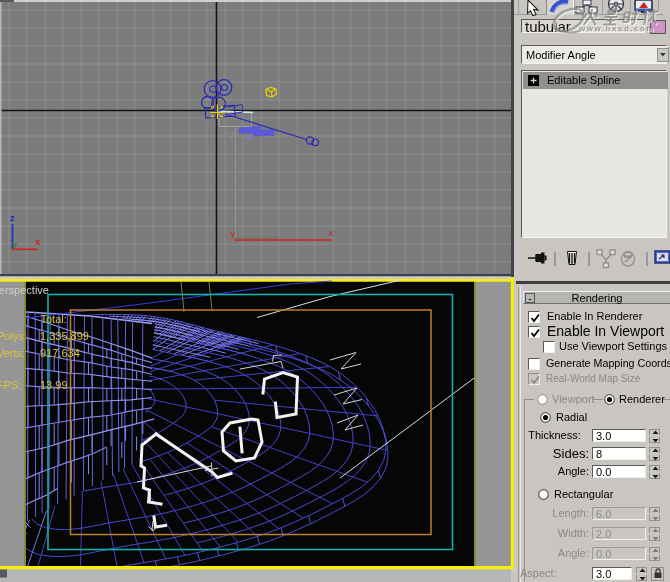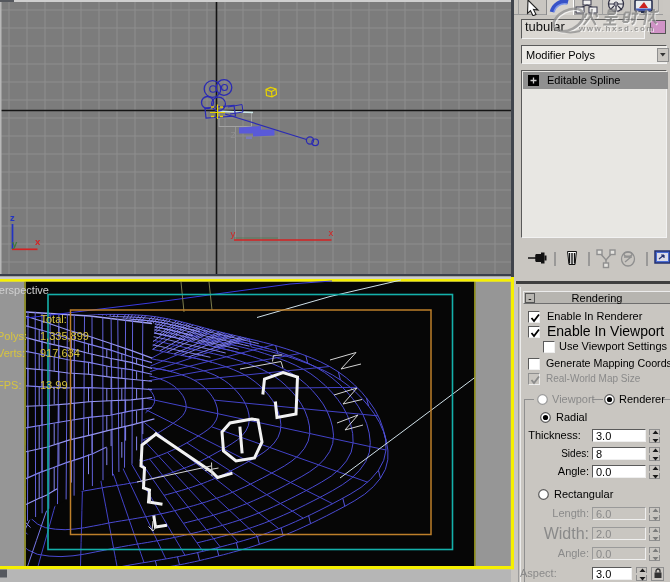--- a/index.html
+++ b/index.html
@@ -390,23 +390,23 @@
 <circle cx="102" cy="4" r="7.5" fill="#e8e8e8" stroke="#333346" stroke-width="1.3"></circle>
 <circle cx="102" cy="4" r="2" fill="#fff" stroke="#333346" stroke-width="1"></circle>
 <path d="M102,6 L102,11.5 M100,6 L96,10 M104,6 L108,10 M95,4 L109,4" stroke="#333346" stroke-width="1.2"></path>
 <rect x="121" y="0" width="17" height="11" rx="1.5" fill="#e8ecf0" stroke="#283050" stroke-width="1.6"></rect>
 <path d="M125,8 L130,2 L134,8 Z" fill="#cc2222"></path>
 <rect x="122" y="8.5" width="15" height="2" fill="#3a55c0"></rect>
 <path d="M127,11 h6 v2 h-6 Z" fill="#283050"></path>
 <rect x="149" y="0" width="7" height="15" fill="#cac7c2"></rect>
 <path d="M14,0 L24,10 L19.5,9.5 L22,14.5 L19,15.8 L16.5,10.7 L13.5,13.5 Z" fill="#fff" stroke="#222" stroke-width="1.1"></path>
 </svg>
-<div style="position:absolute;left:521px;top:19px;width:124px;height:20px;background:#dbd8d3;border-top:1.5px solid #5a5a5a;border-left:1.5px solid #5a5a5a;border-bottom:1px solid #f2f2f2;border-right:1px solid #f2f2f2;font-size:13px;line-height:14px;color:#111;padding-left:3px">tubular</div>
+<div style="position:absolute;left:521px;top:19px;width:124px;height:14px;background:#dbd8d3;border-top:1.5px solid #5a5a5a;border-left:1.5px solid #5a5a5a;border-bottom:1px solid #f2f2f2;border-right:1px solid #f2f2f2;font-size:15px;line-height:14px;color:#111;padding-left:3px">tubular</div>
 <div style="position:absolute;left:650px;top:20px;width:16px;height:14px;background:#d093c6;border:1px solid #555"></div>
-<div style="position:absolute;left:521px;top:45px;width:146px;height:19px;background:#edebe7;border-top:1.5px solid #5a5a5a;border-left:1.5px solid #5a5a5a;border-bottom:1px solid #f2f2f2;border-right:1px solid #f2f2f2;font-size:11px;line-height:19px;color:#000;padding-left:4px">Modifier Polys</div>
+<div style="position:absolute;left:521px;top:45px;width:146px;height:19px;background:#edebe7;border-top:1.5px solid #5a5a5a;border-left:1.5px solid #5a5a5a;border-bottom:1px solid #f2f2f2;border-right:1px solid #f2f2f2;font-size:11px;line-height:19px;color:#000;padding-left:4px">Modifier Angle</div>
 <div style="position:absolute;left:657px;top:48px;width:12px;height:14px;background:#cac7c2;border:1px solid #8f8f8f"></div>
 <svg style="position:absolute;left:658px;top:51px" width="10" height="8">
     <path d="M2,2 L4.8,5.5 L7.6,2 Z" fill="#333"></path>
   </svg>
 <div style="position:absolute;left:521px;top:70px;width:146px;height:168px;background:#e8e7e3;border-top:1.5px solid #5a5a5a;border-left:1.5px solid #5a5a5a;border-bottom:1px solid #f2f2f2;border-right:1px solid #f2f2f2"></div>
 <div style="position:absolute;left:522.5px;top:72px;width:145px;height:16.5px;background:#909090"></div>
 <div style="position:absolute;left:528px;top:74.5px;width:11px;height:11px;background:#000"></div>
 <svg style="position:absolute;left:528px;top:74.5px" width="11" height="11">
     <path d="M2.5,5.5 H8.5 M5.5,2.5 V8.5" stroke="#cfcfcf" stroke-width="1.3"></path>
   </svg>
@@ -492,21 +492,21 @@
 <div style="position:absolute;left:520px;top:429px;width:69px;font-size:11px;line-height:13px;color:#000;text-align:center;white-space:nowrap">Thickness:</div>
 <div style="position:absolute;left:592px;top:428.5px;width:54px;height:13px;background:#ffffff;border-top:1px solid #5a5a5a;border-left:1px solid #5a5a5a;border-bottom:1px solid #efefef;border-right:1px solid #efefef;font-size:11px;line-height:13px;color:#000;padding-left:3px">3.0</div>
 <div style="position:absolute;left:649px;top:428.5px;width:13px;height:15px">
     <div style="position:absolute;left:0;top:0;width:11px;height:6px;background:#cac7c2;border:1px solid #8f8f8f;border-bottom:none"></div>
     <div style="position:absolute;left:0;top:8px;width:11px;height:6px;background:#cac7c2;border:1px solid #8f8f8f;border-top:none"></div>
     <svg width="13" height="15" style="position:absolute;left:0;top:0">
       <path d="M3.5,5 L6.5,1.5 L9.5,5 Z" fill="#1a1a1a"></path>
       <path d="M3.5,10 L6.5,13.5 L9.5,10 Z" fill="#1a1a1a"></path>
     </svg>
   </div>
-<div style="position:absolute;left:520px;top:447px;width:69px;font-size:10px;line-height:13px;color:#000;text-align:right;white-space:nowrap">Sides:</div>
+<div style="position:absolute;left:520px;top:447px;width:69px;font-size:13px;line-height:13px;color:#000;text-align:right;white-space:nowrap">Sides:</div>
 <div style="position:absolute;left:592px;top:446.5px;width:54px;height:13px;background:#ffffff;border-top:1px solid #5a5a5a;border-left:1px solid #5a5a5a;border-bottom:1px solid #efefef;border-right:1px solid #efefef;font-size:11px;line-height:13px;color:#000;padding-left:3px">8</div>
 <div style="position:absolute;left:649px;top:446.5px;width:13px;height:15px">
     <div style="position:absolute;left:0;top:0;width:11px;height:6px;background:#cac7c2;border:1px solid #8f8f8f;border-bottom:none"></div>
     <div style="position:absolute;left:0;top:8px;width:11px;height:6px;background:#cac7c2;border:1px solid #8f8f8f;border-top:none"></div>
     <svg width="13" height="15" style="position:absolute;left:0;top:0">
       <path d="M3.5,5 L6.5,1.5 L9.5,5 Z" fill="#1a1a1a"></path>
       <path d="M3.5,10 L6.5,13.5 L9.5,10 Z" fill="#1a1a1a"></path>
     </svg>
   </div>
 <div style="position:absolute;left:520px;top:465px;width:69px;font-size:11px;line-height:13px;color:#000;text-align:right;white-space:nowrap">Angle:</div>
@@ -526,21 +526,21 @@
 <div style="position:absolute;left:520px;top:507px;width:69px;font-size:11px;line-height:13px;color:#8a8a8a;text-align:right;white-space:nowrap">Length:</div>
 <div style="position:absolute;left:592px;top:506.5px;width:54px;height:13px;background:#c9c6c1;border-top:1px solid #9a9a9a;border-left:1px solid #9a9a9a;border-bottom:1px solid #efefef;border-right:1px solid #efefef;font-size:11px;line-height:13px;color:#8a8a8a;padding-left:3px">6.0</div>
 <div style="position:absolute;left:649px;top:506.5px;width:13px;height:15px">
     <div style="position:absolute;left:0;top:0;width:11px;height:6px;background:#cac7c2;border:1px solid #8f8f8f;border-bottom:none"></div>
     <div style="position:absolute;left:0;top:8px;width:11px;height:6px;background:#cac7c2;border:1px solid #8f8f8f;border-top:none"></div>
     <svg width="13" height="15" style="position:absolute;left:0;top:0">
       <path d="M3.5,5 L6.5,1.5 L9.5,5 Z" fill="#7c7c7c"></path>
       <path d="M3.5,10 L6.5,13.5 L9.5,10 Z" fill="#7c7c7c"></path>
     </svg>
   </div>
-<div style="position:absolute;left:520px;top:527px;width:69px;font-size:16px;line-height:13px;color:#8a8a8a;text-align:right;white-space:nowrap">Width:</div>
+<div style="position:absolute;left:520px;top:527px;width:69px;font-size:11px;line-height:13px;color:#8a8a8a;text-align:right;white-space:nowrap">Width:</div>
 <div style="position:absolute;left:592px;top:526.5px;width:54px;height:13px;background:#c9c6c1;border-top:1px solid #9a9a9a;border-left:1px solid #9a9a9a;border-bottom:1px solid #efefef;border-right:1px solid #efefef;font-size:11px;line-height:13px;color:#8a8a8a;padding-left:3px">2.0</div>
 <div style="position:absolute;left:649px;top:526.5px;width:13px;height:15px">
     <div style="position:absolute;left:0;top:0;width:11px;height:6px;background:#cac7c2;border:1px solid #8f8f8f;border-bottom:none"></div>
     <div style="position:absolute;left:0;top:8px;width:11px;height:6px;background:#cac7c2;border:1px solid #8f8f8f;border-top:none"></div>
     <svg width="13" height="15" style="position:absolute;left:0;top:0">
       <path d="M3.5,5 L6.5,1.5 L9.5,5 Z" fill="#7c7c7c"></path>
       <path d="M3.5,10 L6.5,13.5 L9.5,10 Z" fill="#7c7c7c"></path>
     </svg>
   </div>
 <div style="position:absolute;left:520px;top:547px;width:69px;font-size:11px;line-height:13px;color:#8a8a8a;text-align:right;white-space:nowrap">Angle:</div>

